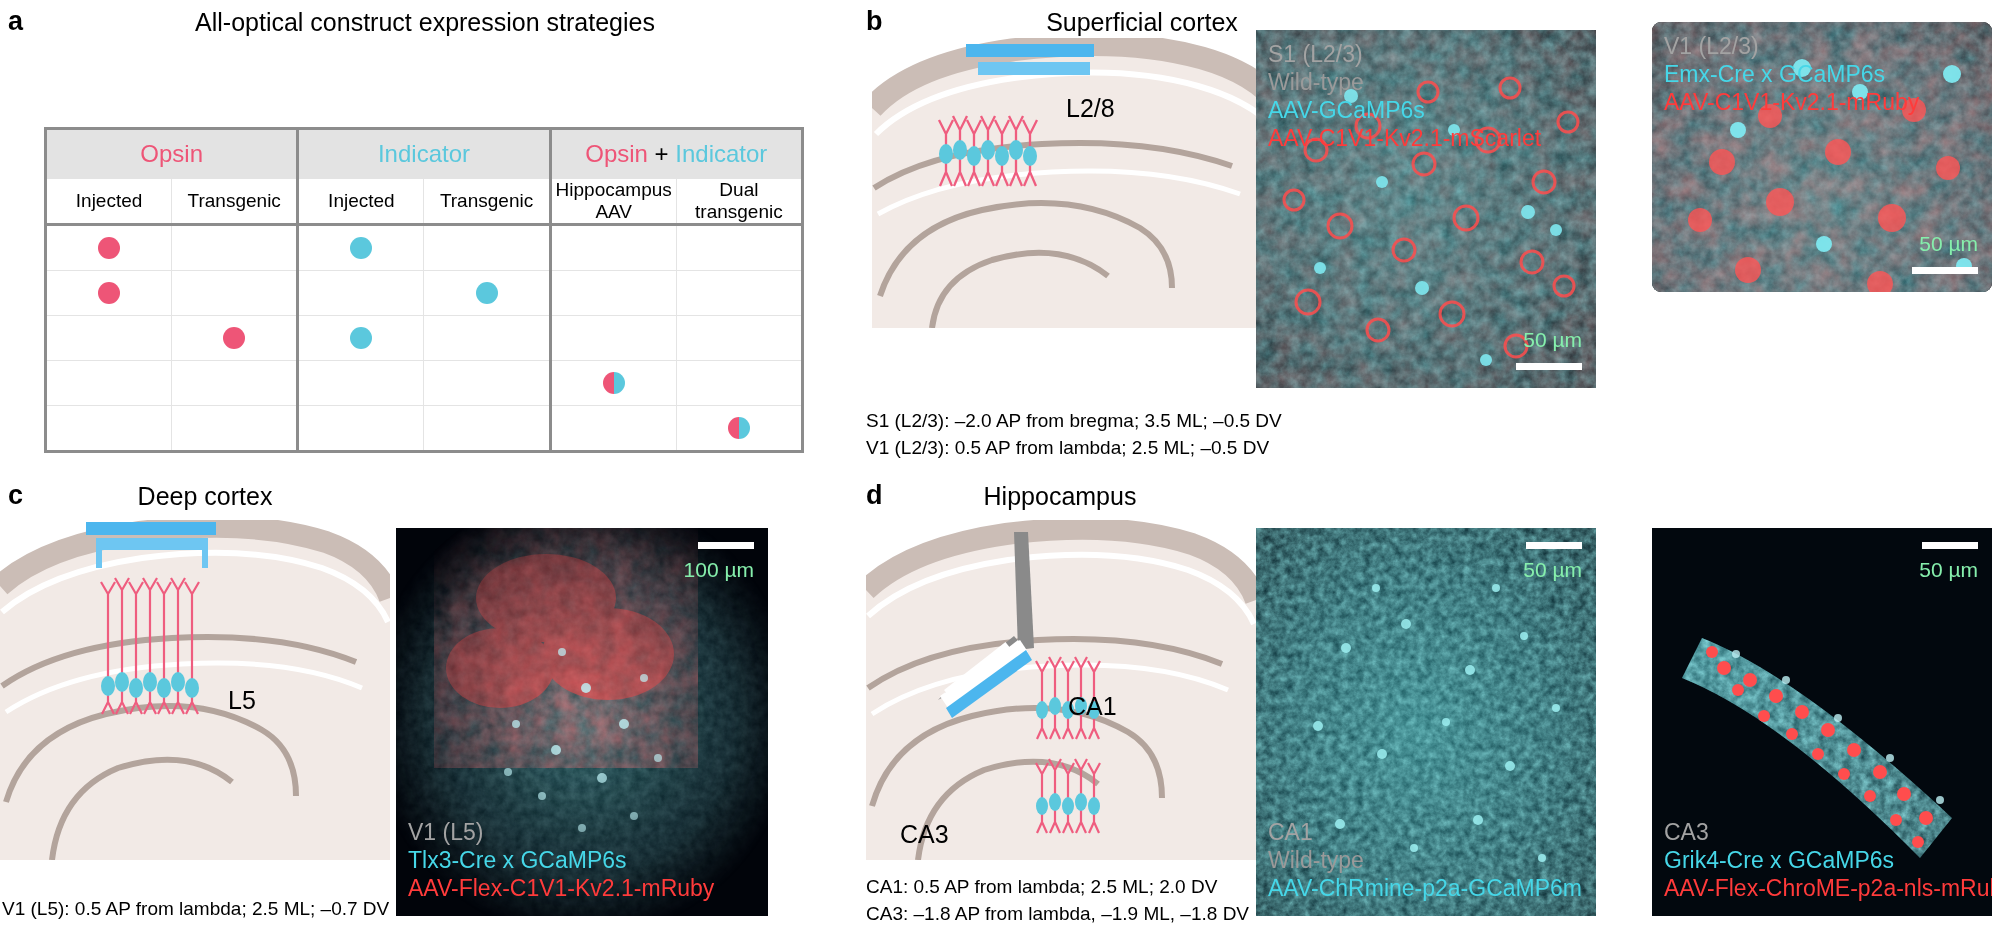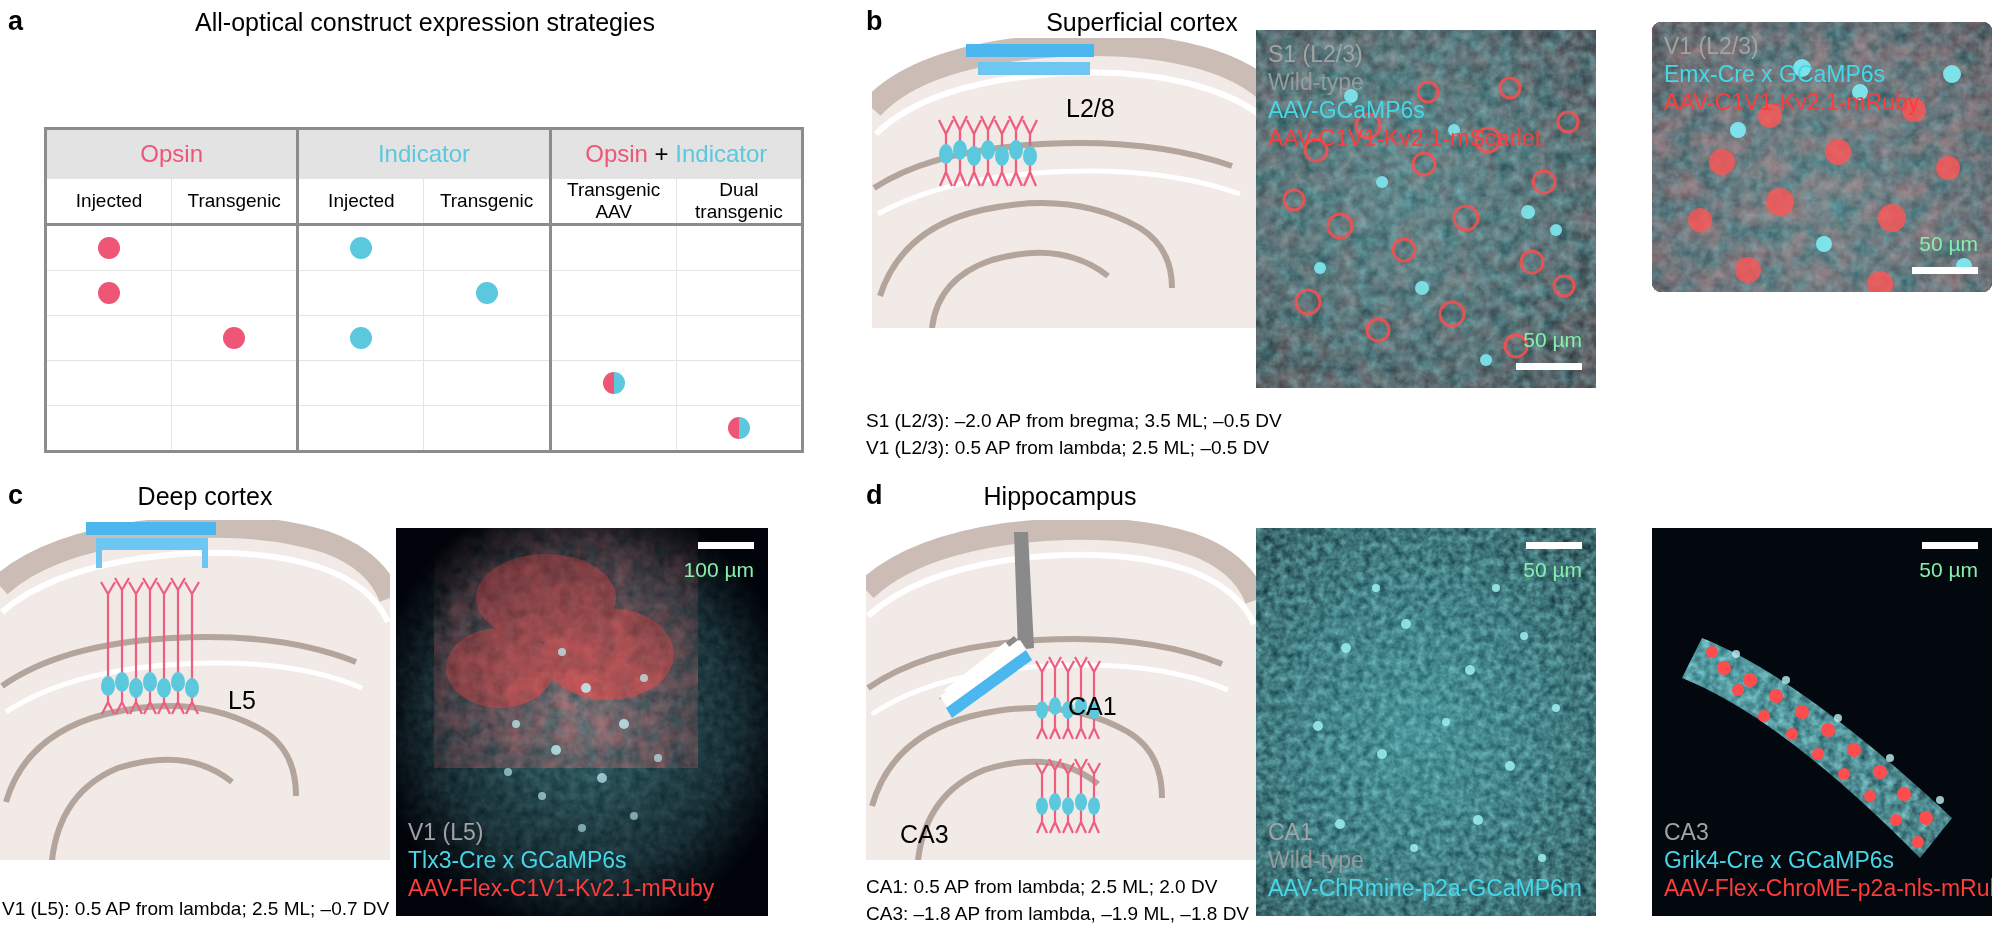--- a/index.html
+++ b/index.html
@@ -46,21 +46,21 @@
       <tr>
         <th class="grp outer-top outer-l" colspan="2"><span style="color: rgb(238, 85, 119);">Opsin</span></th>
         <th class="grp outer-top grpsep" colspan="2"><span style="color: rgb(91, 200, 221);">Indicator</span></th>
         <th class="grp outer-top outer-r grpsep" colspan="2"><span style="color: rgb(238, 85, 119);">Opsin</span><span style="color: rgb(0, 0, 0);"> + </span><span style="color: rgb(91, 200, 221);">Indicator</span></th>
       </tr>
       <tr>
         <th class="sub hdr-rule outer-l">Injected</th>
         <th class="sub hdr-rule">Transgenic</th>
         <th class="sub hdr-rule grpsep">Injected</th>
         <th class="sub hdr-rule">Transgenic</th>
-        <th class="sub hdr-rule grpsep">Transgenic AAV</th>
+        <th class="sub hdr-rule grpsep">Hippocampus AAV</th>
         <th class="sub hdr-rule outer-r">Dual transgenic</th>
       </tr>
       <tr>
         <td class="cell outer-l"><span class="dot op"></span></td>
         <td class="cell"></td>
         <td class="cell grpsep"><span class="dot ind"></span></td>
         <td class="cell"></td>
         <td class="cell grpsep"></td>
         <td class="cell outer-r"></td>
       </tr>

